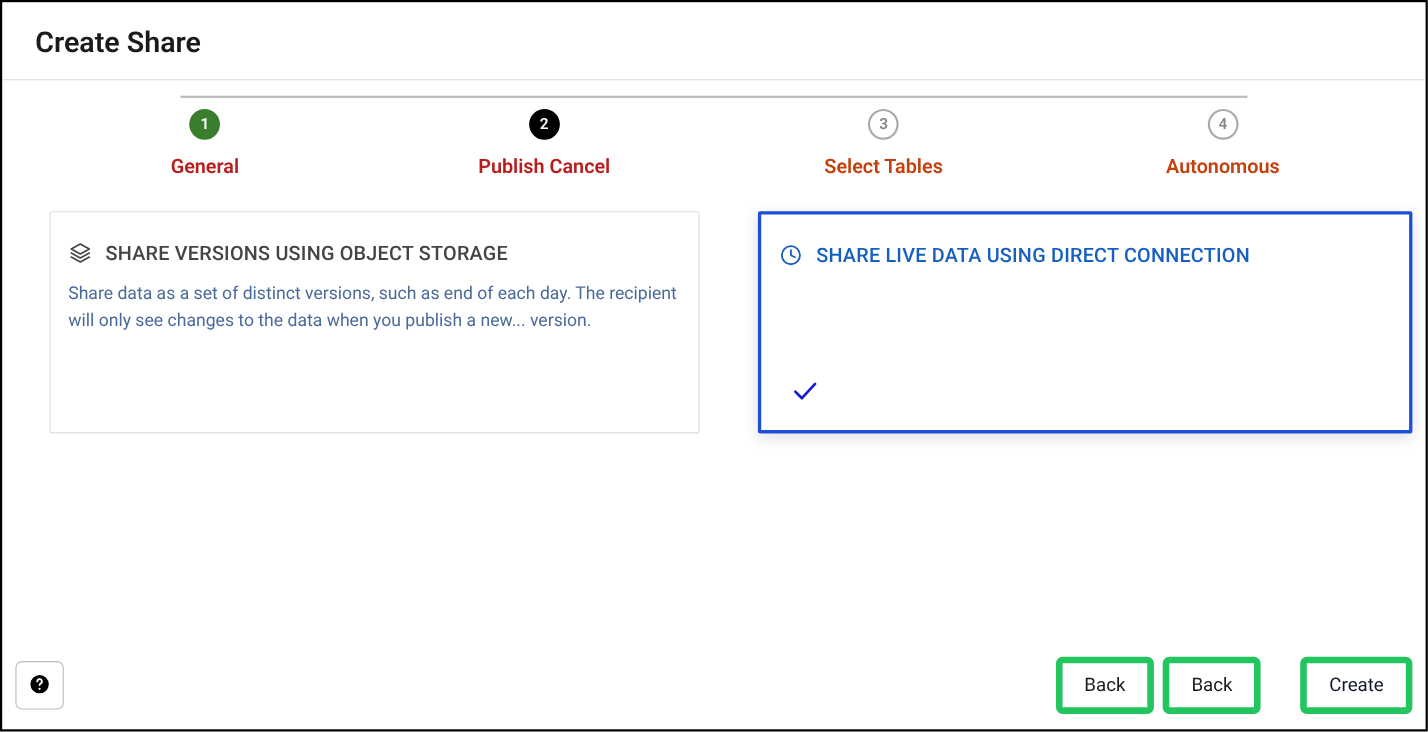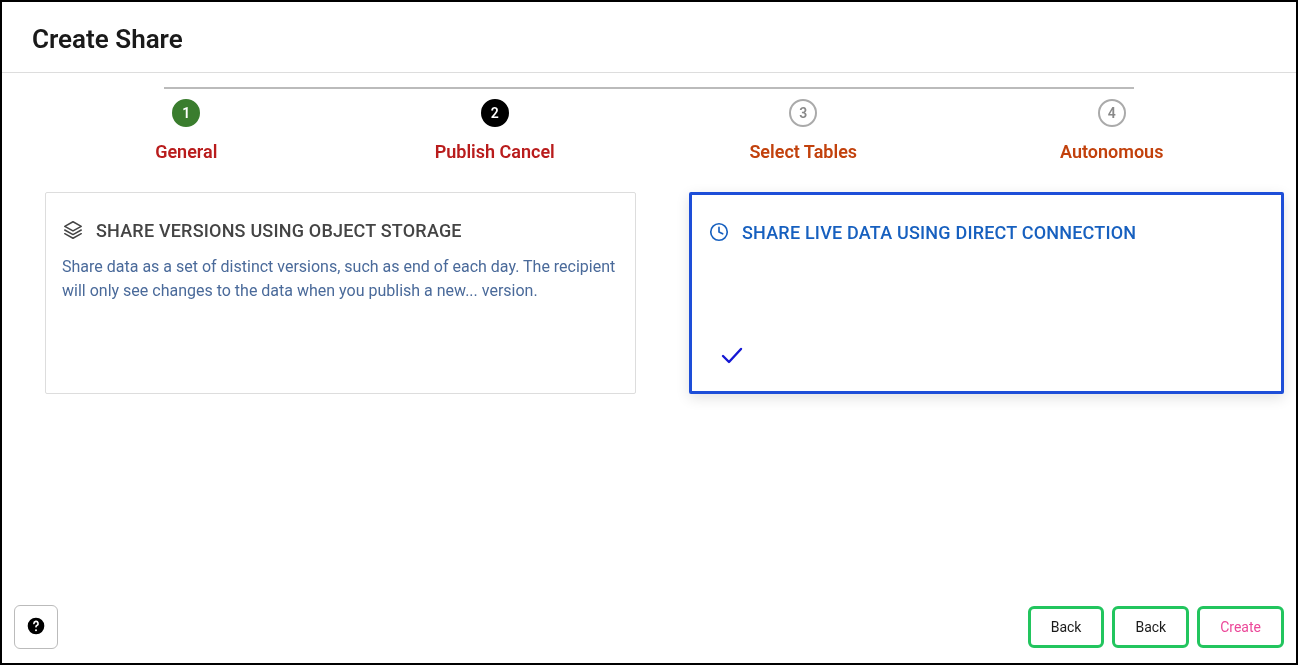--- a/index.html
+++ b/index.html
@@ -188,31 +188,32 @@
     .help-btn svg {
       width: 20px;
       height: 20px;
     }
     .footer-buttons {
       display: flex;
       gap: 8px;
     }
     .btn {
       padding: 10px 20px;
-      font-size: 14px;
-      border: 3px solid #22c55e;
+      font-size: 17px;
+      border: 6px solid #22c55e;
       border-radius: 6px;
       background: #fff;
       color: #1a1a1a;
       cursor: pointer;
       font-family: inherit;
     }
     .btn.disabled {
-      color: #ec4899;
+      color: #0f172a;
       cursor: default;
+      margin-left: 28px;
     }
   </style>
 </head>
 <body>
 
 <div class="dialog">
 
   <div class="header">
     <h1 class="header-title">Create Share</h1>
   </div>

